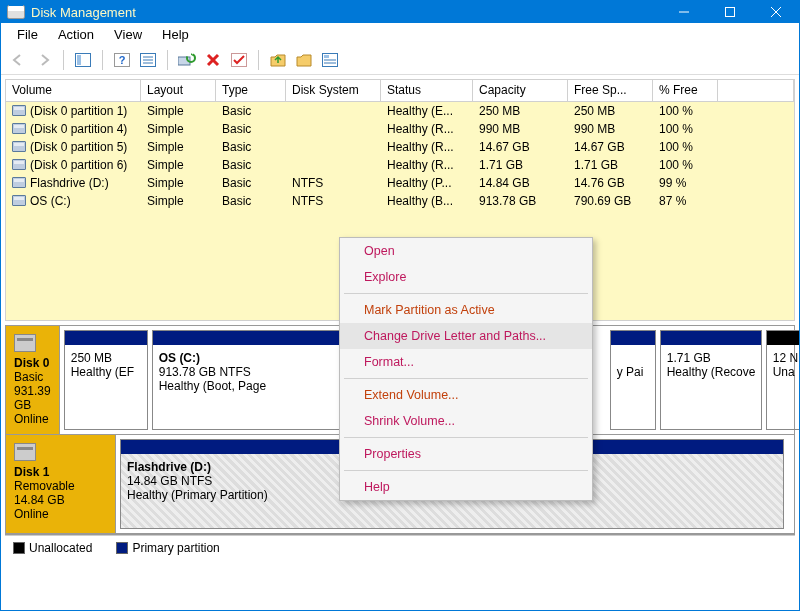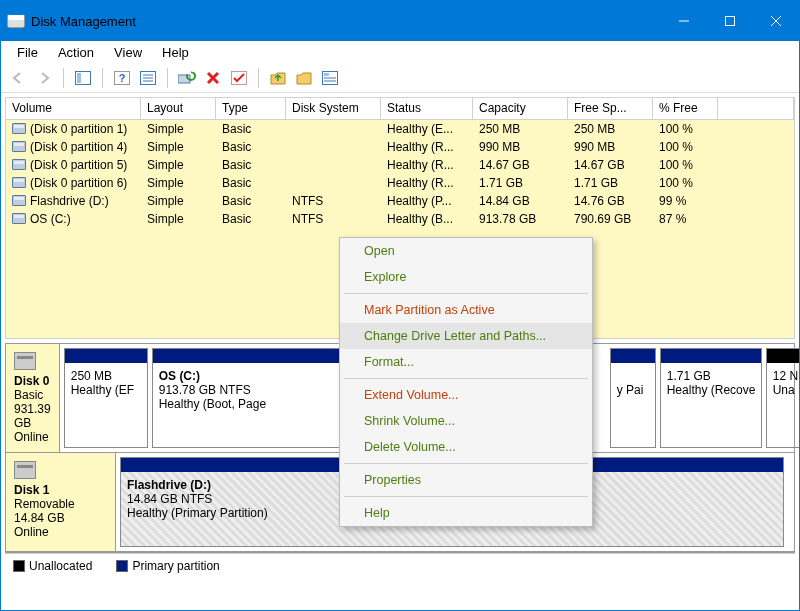--- a/index.html
+++ b/index.html
@@ -1,18 +1,18 @@
 <!DOCTYPE html>
 <html><head>
 <meta charset="utf-8">
 <style>
   * { box-sizing: border-box; margin: 0; padding: 0; }
   body { font-family: "Segoe UI", Tahoma, sans-serif; font-size: 12px; background: #fff; width: 800px; height: 611px; overflow: hidden; border:1px solid #0078d7; position:relative;}
   
-  .title-bar { height: 40px; background: #0078d7; color: #000000; display: flex; align-items: center; padding-left: 6px; }
+  .title-bar { height: 22px; background: #0078d7; color: #fef9c3; display: flex; align-items: center; padding-left: 6px; }
   .title-bar .app-icon { width: 18px; height: 14px; background: linear-gradient(#fff 40%,#e0e0e0 41%); border:1px solid #999; border-radius:2px; margin-right:6px; position:relative;}
   .title-bar .app-icon::before{content:"";position:absolute;top:-4px;left:1px;right:1px;height:4px;background:#0078d7;border-radius:2px 2px 0 0;}
   .title-text { font-size: 13px; }
   .win-controls { margin-left: auto; display: flex; }
   .win-btn { width: 46px; height: 30px; display:flex; align-items:center; justify-content:center; color:#fff; }
   .win-btn svg { width:10px; height:10px; }
   
   .menu-bar { height: 22px; display:flex; align-items:center; padding: 0 6px; background:#fff; font-size:13px; }
   .menu-item { padding: 2px 10px; }
   
@@ -27,40 +27,40 @@
   .vol-body .row { display:flex; height:18px;align-items:center; }
   .vol-body .cell { padding:1px 6px; overflow:hidden; white-space:nowrap; text-overflow:ellipsis; font-size:12px;}
   .vol-icon { width:14px; height:11px; display:inline-block; background:#bfcde0; border:1px solid #5a7a9c; border-radius:1px; margin-right:4px; vertical-align:-1px; position:relative;}
   .vol-icon::after{content:"";position:absolute;left:1px;right:1px;top:1px;height:3px;background:#fff;opacity:.6;}
   
   .c0{width:135px;} .c1{width:75px;} .c2{width:70px;} .c3{width:95px;} .c4{width:92px;} .c5{width:95px;} .c6{width:85px;} .c7{width:65px;} .c8{flex:1;}
   .vol-spacer{height:110px;}
   
   .disk-area{border:1px solid #999; margin:0 4px; background:#fff;}
   .disk-row{display:flex; border-bottom:1px solid #999;}
-  .disk-label{width:110px; padding:8px 8px; border-right:1px solid #999; background:#fef9c3; position:relative;}
+  .disk-label{width:110px; padding:8px 8px; border-right:1px solid #999; background:#eab308; position:relative;}
   .disk-label .dl-icon{ width:22px;height:18px; background:#ccc; border:1px solid #888; position:relative; margin-bottom:4px;}
   .disk-label .dl-icon::after{content:"";position:absolute;left:2px;right:2px;top:3px;height:3px;background:#888;}
   .disk-label b{font-weight:bold; font-size:12px; display:block;}
   .disk-label span{display:block; font-size:12px;}
   .parts{flex:1; display:flex; gap:0; padding:4px;}
   .part{border:1px solid #888; margin-right:4px; display:flex; flex-direction:column;}
   .part .cap{height:14px; background:#001b80;}
   .part .cap.unalloc{background:#000;}
   .part .body{flex:1; padding:6px 6px; font-size:12px; overflow:hidden; white-space:nowrap;}
   .part .body b{display:block; font-weight:bold;}
   .disk1-parts .part{height:90px;}
   .hatched{ background: repeating-linear-gradient(45deg,#eee,#eee 3px,#ddd 3px,#ddd 6px);}
   
   .legend{height:24px; display:flex; align-items:center; gap:24px; padding:4px 8px; font-size:12px; border-top:1px solid #ccc; margin:0 4px; background:#fff;}
   .swatch{width:12px;height:12px; border:1px solid #666; display:inline-block; vertical-align:-2px; margin-right:4px;}
   .swatch.black{background:#000;} .swatch.blue{background:#001b80;}
   
   .ctx-menu{position:absolute; background:#f5f5f5; border:1px solid #bcbcbc; width:254px; font-size:12.5px; box-shadow:3px 3px 6px rgba(0,0,0,.25);}
-  .ctx-item{padding:6px 24px; color:#4d7c0f;}
+  .ctx-item{padding:6px 24px; color:#be185d;}
   .ctx-item.disabled{color:#c2410c;}
   .ctx-item.hover{background:#e5e5e5;}
   .ctx-sep{height:1px; background:#d0d0d0; margin:3px 4px;}
 </style>
 </head>
 <body>
 
 <div class="title-bar">
   <div class="app-icon"></div>
   <div class="title-text">Disk Management</div>
@@ -310,18 +310,17 @@
 <div class="ctx-menu" id="ctx" style="left: 338px; top: 236px;">
     <div class="ctx-item">Open</div>
     <div class="ctx-item">Explore</div>
     <div class="ctx-sep"></div>
     <div class="ctx-item disabled">Mark Partition as Active</div>
     <div class="ctx-item hover">Change Drive Letter and Paths...</div>
     <div class="ctx-item">Format...</div>
     <div class="ctx-sep"></div>
     <div class="ctx-item disabled">Extend Volume...</div>
     <div class="ctx-item">Shrink Volume...</div>
-    <div class="ctx-item">Delete Volume...</div>
     <div class="ctx-sep"></div>
     <div class="ctx-item">Properties</div>
     <div class="ctx-sep"></div>
     <div class="ctx-item">Help</div>
   </div>
 
 </body></html>

